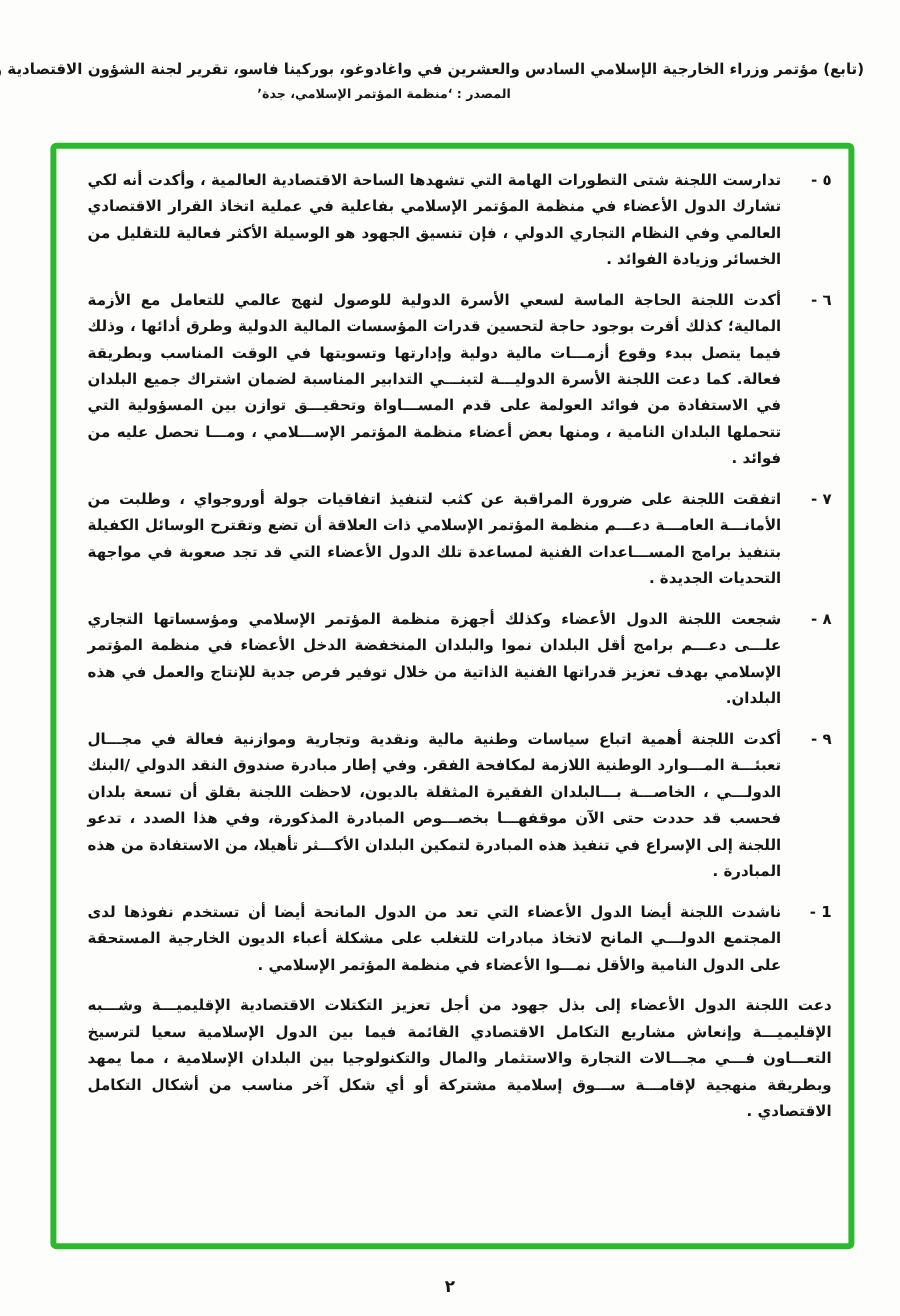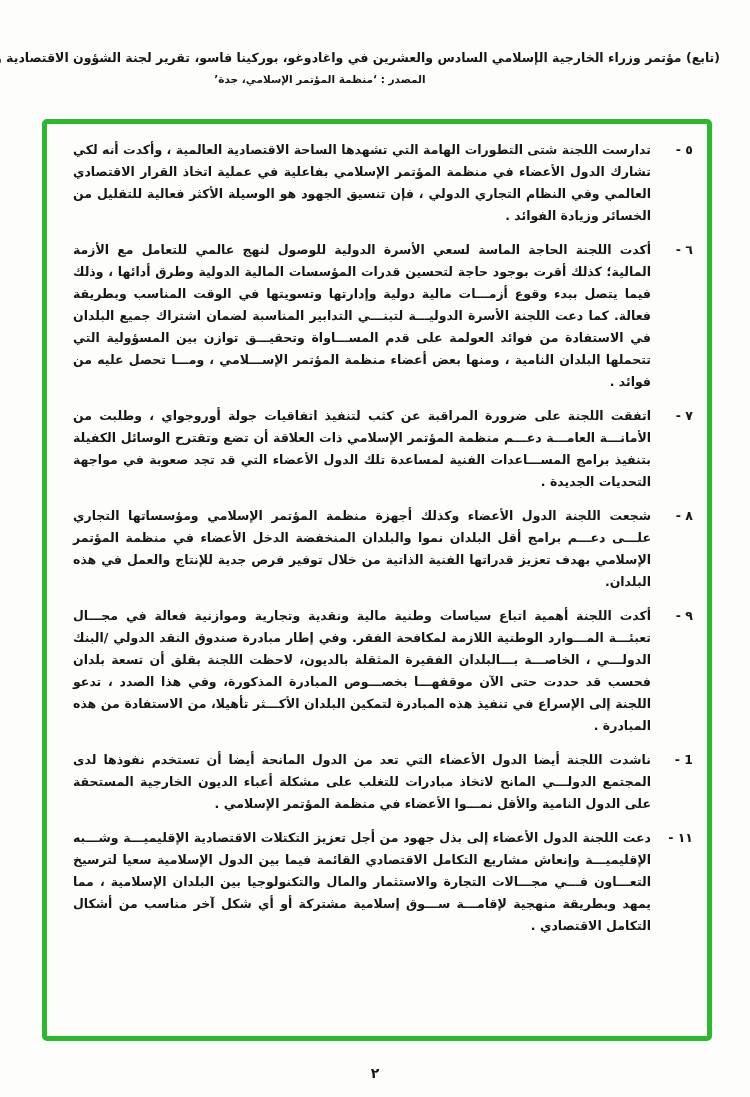--- a/index.html
+++ b/index.html
@@ -109,21 +109,20 @@
       <div class="para-num">٩ -</div>
       <div class="para-text">أكدت اللجنة أهمية اتباع سياسات وطنية مالية ونقدية وتجارية وموازنية فعالة في مجـــال تعبئـــة المـــوارد الوطنية اللازمة لمكافحة الفقر. وفي إطار مبادرة صندوق النقد الدولي /البنك الدولـــي ، الخاصـــة بـــالبلدان الفقيرة المثقلة بالديون، لاحظت اللجنة بقلق أن تسعة بلدان فحسب قد حددت حتى الآن موقفهـــا بخصـــوص المبادرة المذكورة، وفي هذا الصدد ، تدعو اللجنة إلى الإسراع في تنفيذ هذه المبادرة لتمكين البلدان الأكـــثر تأهيلا، من الاستفادة من هذه المبادرة .</div>
     </div>
 
     <div class="para">
       <div class="para-num">1 -</div>
       <div class="para-text">ناشدت اللجنة أيضا الدول الأعضاء التي تعد من الدول المانحة أيضا أن تستخدم نفوذها لدى المجتمع الدولـــي المانح لاتخاذ مبادرات للتغلب على مشكلة أعباء الديون الخارجية المستحقة على الدول النامية والأقل نمـــوا الأعضاء في منظمة المؤتمر الإسلامي .</div>
     </div>
 
     <div class="para">
-      <div class="para-num">١١ -</div>
       <div class="para-text">دعت اللجنة الدول الأعضاء إلى بذل جهود من أجل تعزيز التكتلات الاقتصادية الإقليميـــة وشـــبه الإقليميـــة وإنعاش مشاريع التكامل الاقتصادي القائمة فيما بين الدول الإسلامية سعيا لترسيخ التعـــاون فـــي مجـــالات التجارة والاستثمار والمال والتكنولوجيا بين البلدان الإسلامية ، مما يمهد وبطريقة منهجية لإقامـــة ســـوق إسلامية مشتركة أو أي شكل آخر مناسب من أشكال التكامل الاقتصادي .</div>
     </div>
 
   </div>
 
   <div class="page-number">٢</div>
 
 </div>
 
 </body></html>

